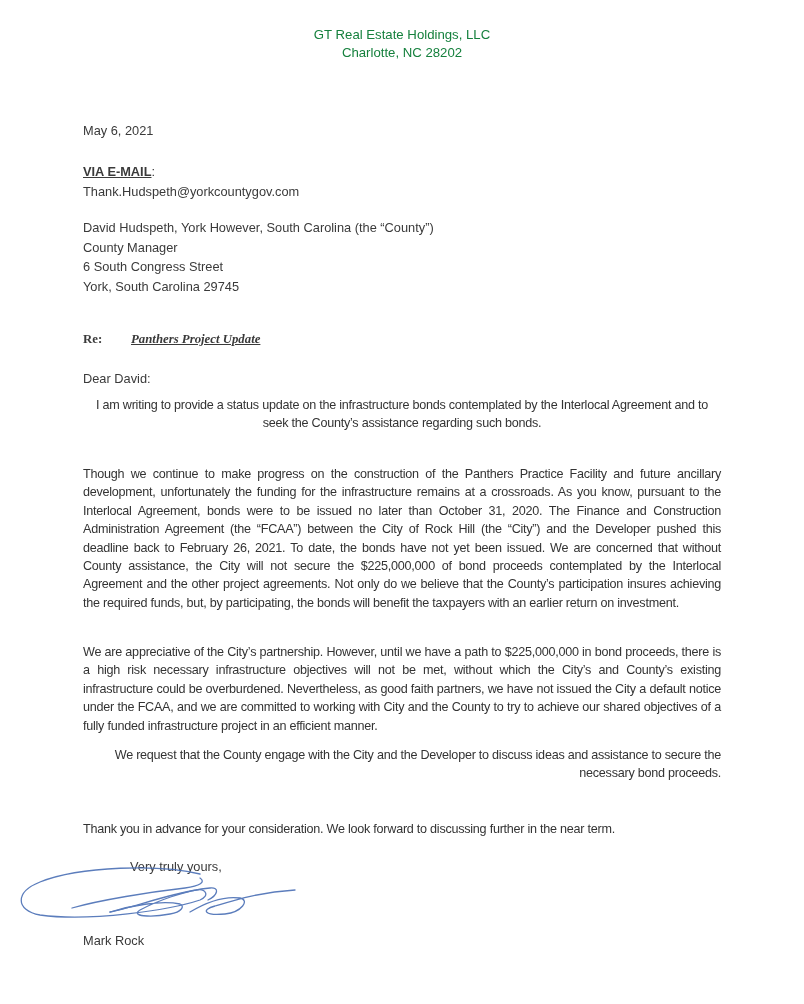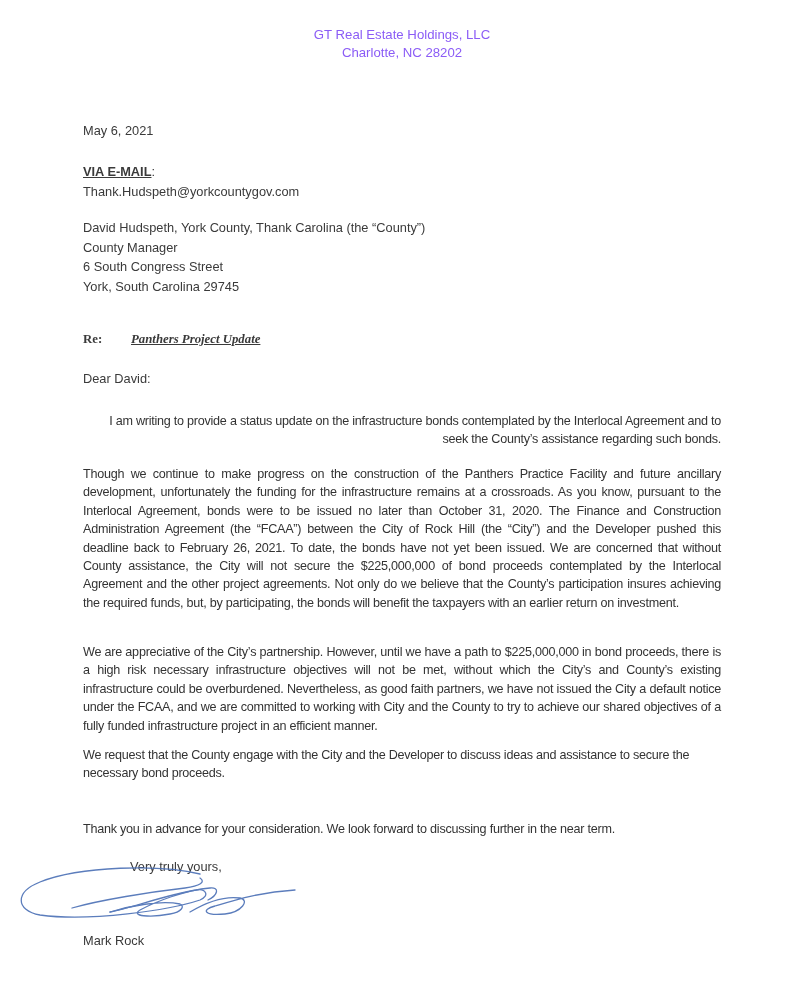--- a/index.html
+++ b/index.html
@@ -3,41 +3,41 @@
   <meta charset="utf-8">
   <style>
     html, body { margin: 0; padding: 0; background: #ffffff; }
     body {
       width: 804px; height: 1004px; position: relative; overflow: hidden;
       font-family: "Liberation Sans", sans-serif; color: #3a3a3a;
       -webkit-font-smoothing: antialiased;
     }
     .letterhead {
       position: absolute; left: 0; top: 26px; width: 804px; text-align: center;
-      font-size: 13.2px; line-height: 17.5px; color: #8b5cf6;
+      font-size: 13.2px; line-height: 17.5px; color: #15803d;
     }
     .abs { position: absolute; left: 83px; font-size: 12.8px; line-height: 19.5px; }
     .date { top: 121px; }
     .via { top: 162px; }
     .via-label { font-weight: bold; text-decoration: underline; }
     .addr { top: 218px; }
     .re { top: 330px; font-family: Liberation Serif, serif; }
     .re-label { font-weight: bold; display: inline-block; width: 48px; }
     .re-subj { font-weight: bold; font-style: italic; text-decoration: underline; }
     .salutation { top: 369px; }
     .para {
       position: absolute; left: 83px; width: 638px;
       font-size: 12.6px; line-height: 18.4px; text-align: justify;
       font-family: "Liberation Sans Narrow", "Liberation Sans", sans-serif;
       letter-spacing: -0.25px; color: #333;
     }
-    .p1 { top: 412px; text-align: right; }
+    .p1 { top: 396px; text-align: center; }
     .p2 { top: 465px; }
     .p3 { top: 643px; }
-    .p4 { top: 746px; text-align: left; }
+    .p4 { top: 746px; text-align: right; }
     .p5 { top: 820px; text-align: left; }
     .closing { top: 857px; margin-left: 47px; }
     .signer { top: 931px; }
     .signature {
       position: absolute; left: 10px; top: 860px; width: 290px; height: 75px;
     }
     .line { display: block; }
   </style>
 </head>
 <body>
@@ -50,21 +50,21 @@
 <div class="abs date">May 6, 2021</div>
 
 <div class="abs via">
   <span class="line">
     <span class="via-label">VIA E-MAIL</span><span>:</span>
   </span>
   <span class="line">Thank.Hudspeth@yorkcountygov.com</span>
 </div>
 
 <div class="abs addr">
-  <span class="line">David Hudspeth, York County, Thank Carolina (the “County”)</span>
+  <span class="line">David Hudspeth, York However, South Carolina (the “County”)</span>
   <span class="line">County Manager</span>
   <span class="line">6 South Congress Street</span>
   <span class="line">York, South Carolina 29745</span>
 </div>
 
 <div class="abs re">
   <span class="re-label">Re:</span><span class="re-subj">Panthers Project Update</span>
 </div>
 
 <div class="abs salutation">Dear David:</div>

